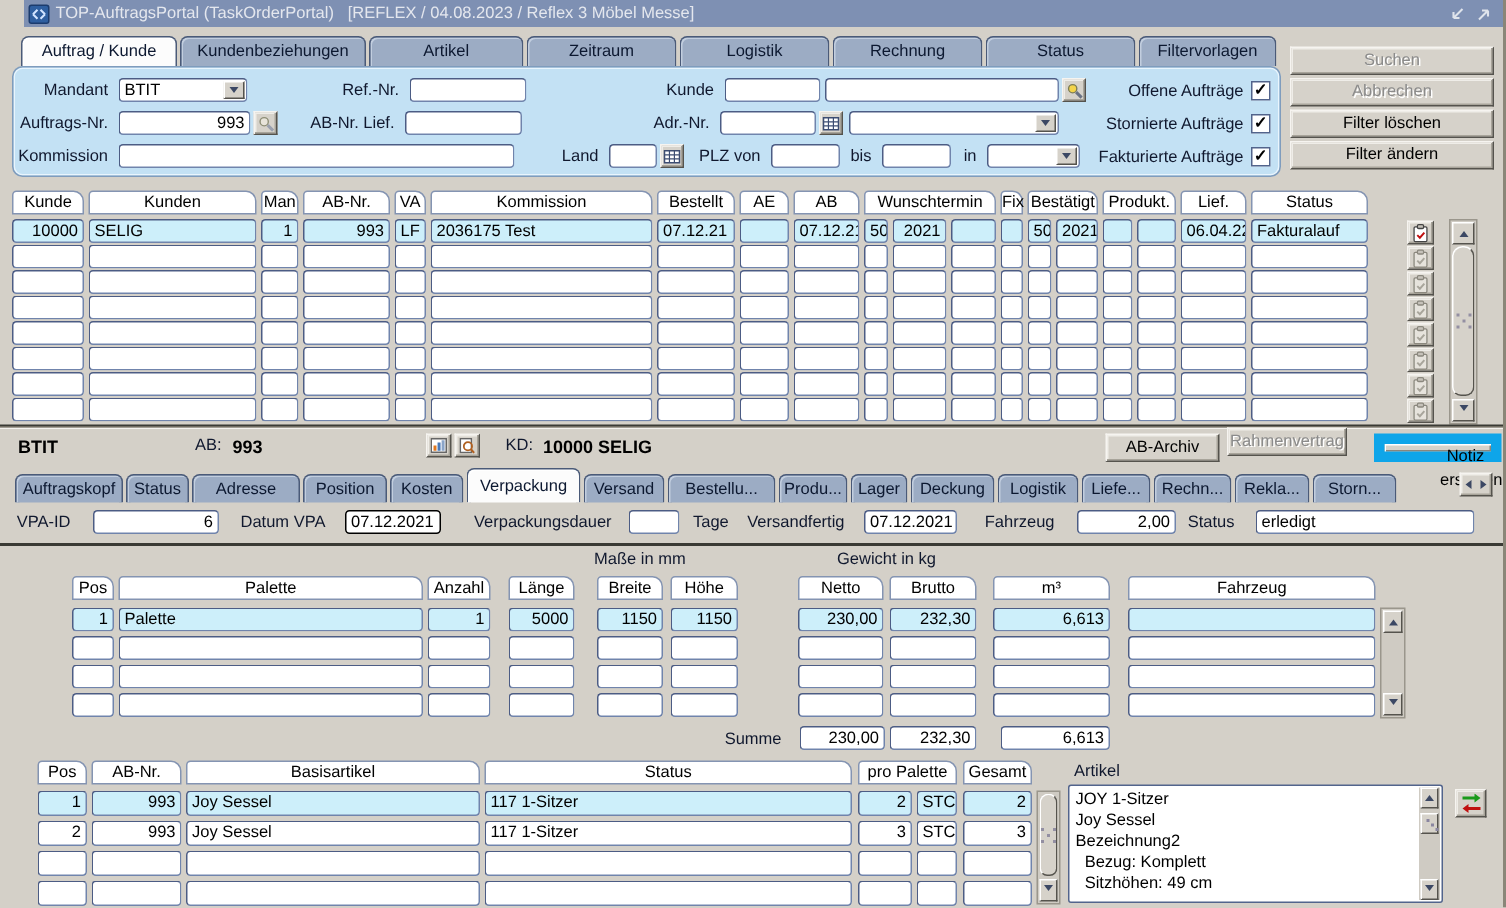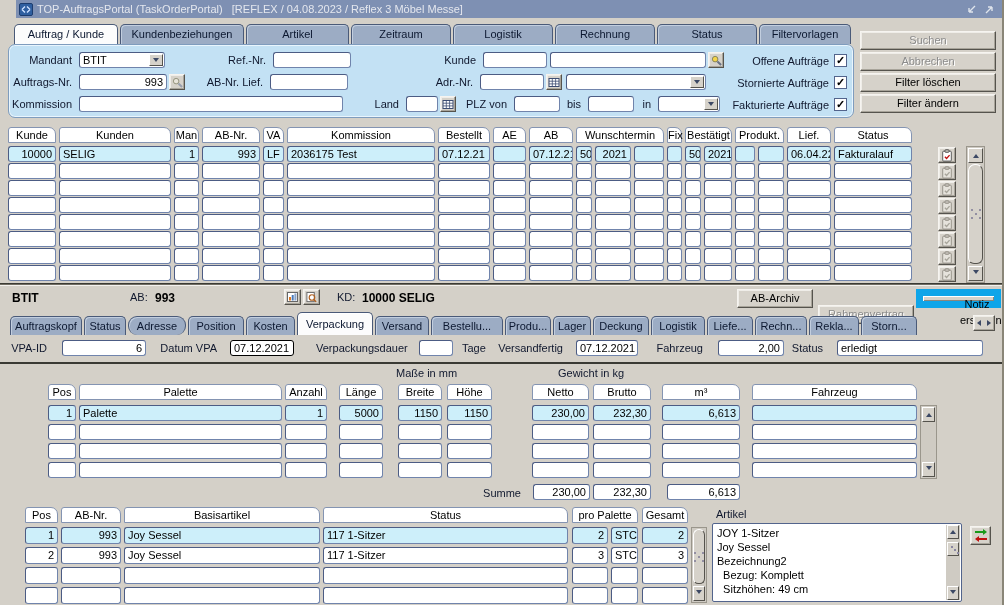--- a/index.html
+++ b/index.html
@@ -479,27 +479,27 @@
     </span>
     <span class="rb-item raised iconbtn" style="left:303px; top:4px; width:17px; height:16px;">
       <svg width="11" height="11" viewBox="0 0 12 12">
           <rect x="1" y="0.5" width="8" height="10" fill="#fff" stroke="#666"></rect>
           <circle cx="6.5" cy="6" r="3" fill="none" stroke="#b06020" stroke-width="1.3"></circle>
           <path d="M8.7 8.2 L11 10.8" stroke="#b06020" stroke-width="1.5"></path>
         </svg>
     </span>
     <span class="rb-item" style="left:337px">KD:</span>
     <span class="rb-item bold" style="left:362px">10000 SELIG</span>
-    <span id="recordButtons"><div class="btn raised" style="left: 737px; top: 4px; width: 76px;">AB-Archiv</div><div class="btn raised disabled" style="left: 818px; top: 20px; width: 96px;">Rahmenvertrag</div><div class="btn raised default" style="left: 916px; top: 4px; width: 85px;">Notiz erstellen</div></span>
+    <span id="recordButtons"><div class="btn raised" style="left: 737px; top: 4px; width: 76px;">AB-Archiv</div><div class="btn raised disabled" style="left: 818px; top: 0; width: 80px;">Rahmenvertrag</div><div class="btn raised default" style="left: 916px; top: 4px; width: 85px;">Notiz erstellen</div></span>
   </div>
 
   <div class="tabrow" id="tabrow2">
       <div class="tab" style="width: 72px;">Auftragskopf</div>
       <div class="tab" style="width: 42px;">Status</div>
-      <div class="tab" style="width: 58px; border-radius: 9px;">Adresse</div>
+      <div class="tab" style="width: 72px;">Adresse</div>
       <div class="tab" style="width: 56px;">Position</div>
       <div class="tab" style="width: 49px;">Kosten</div>
       <div class="tab active" style="width: 76px;">Verpackung</div>
       <div class="tab" style="width: 54px;">Versand</div>
       <div class="tab" style="width: 72px;">Bestellu...</div>
       <div class="tab" style="width: 46px;">Produ...</div>
       <div class="tab" style="width: 38px;">Lager</div>
       <div class="tab" style="width: 56px;">Deckung</div>
       <div class="tab" style="width: 54px;">Logistik</div>
       <div class="tab" style="width: 46px;">Liefe...</div>

